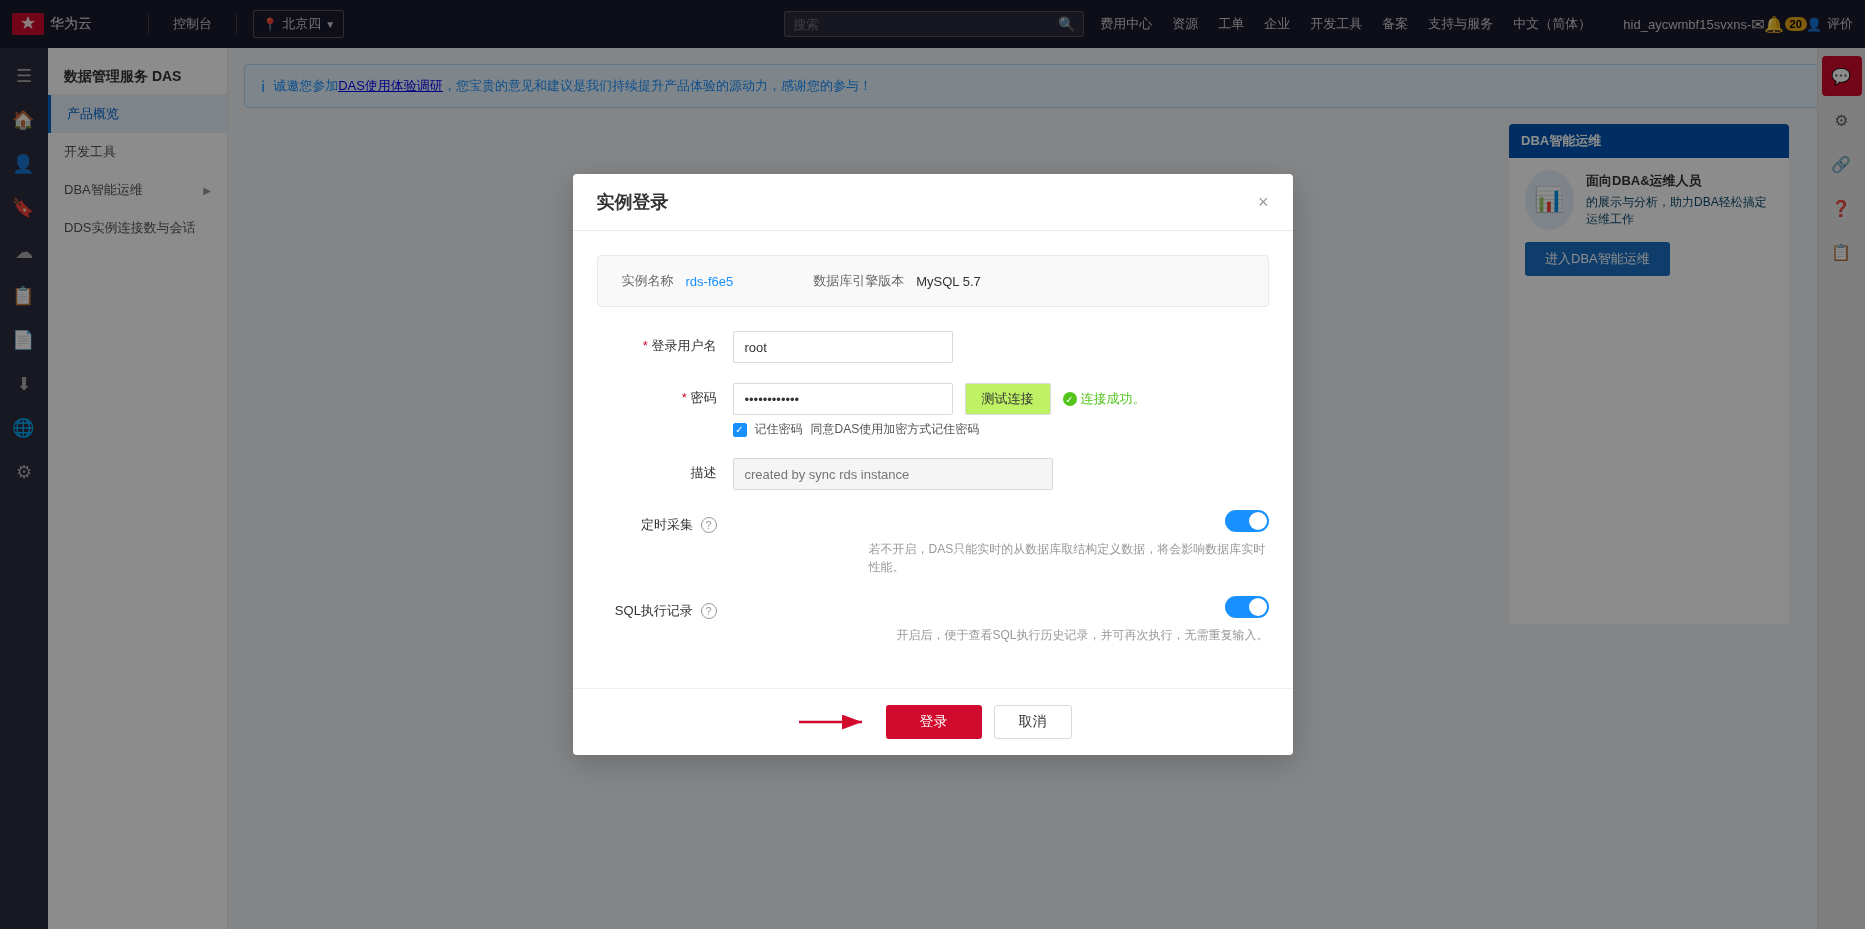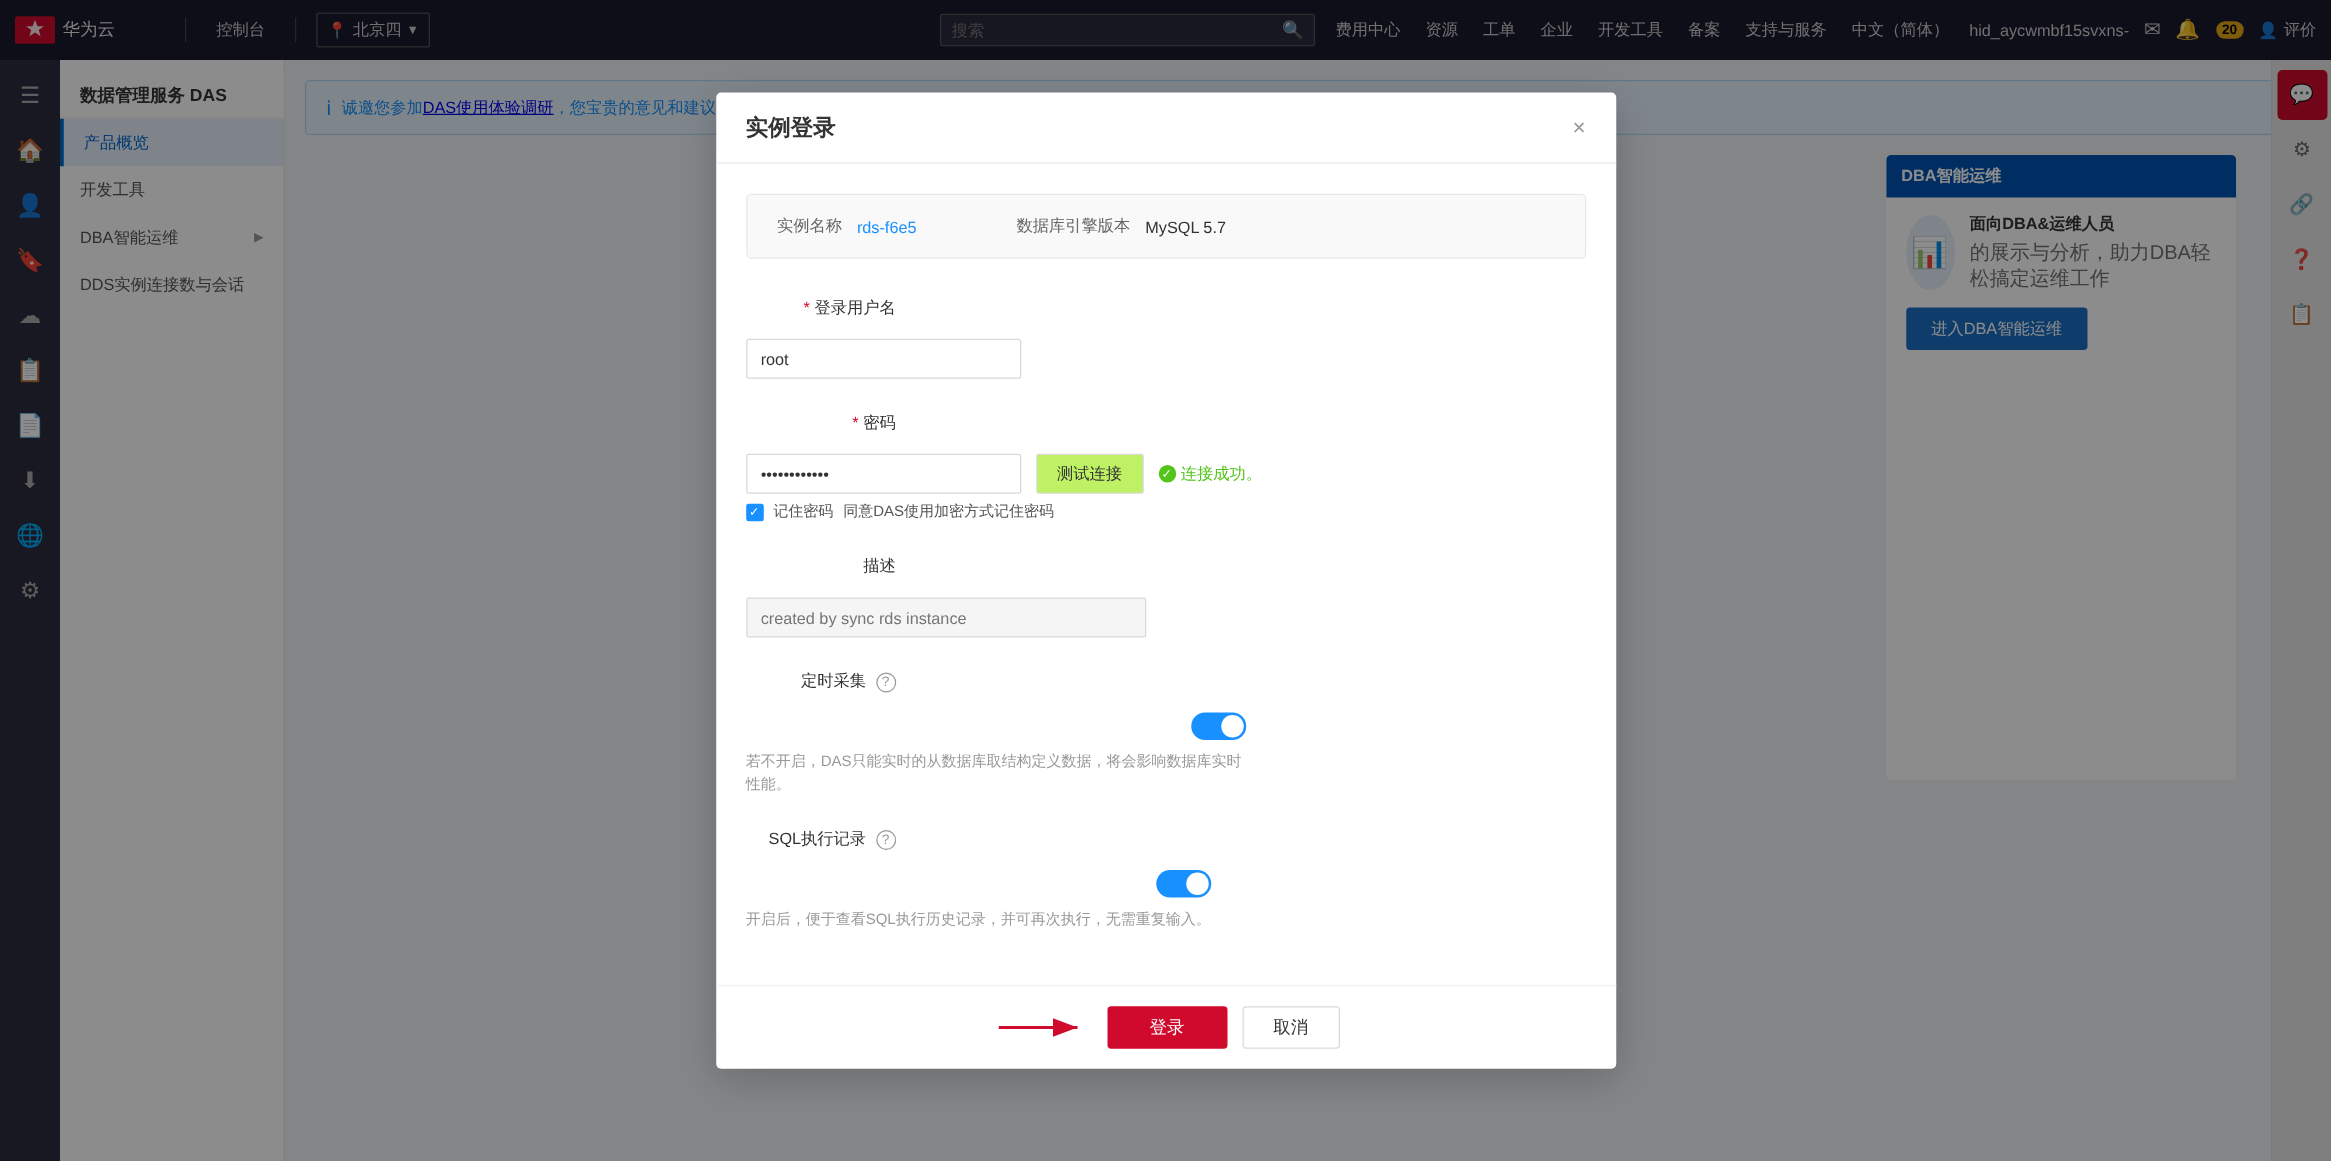--- a/index.html
+++ b/index.html
@@ -13,21 +13,21 @@
     .topbar-logo { display: flex; align-items: center; gap: 6px; color: #fff; font-size: 13px; min-width: 120px; }
     .topbar-logo .huawei-icon { width: 32px; height: 22px; background: #cf0a2c; display: flex; align-items: center; justify-content: center; color: white; font-size: 8px; font-weight: bold; border-radius: 2px; }
     .topbar-logo .cloud-text { color: #e5e5e5; font-size: 14px; }
     .topbar-divider { width: 1px; height: 20px; background: #444; }
     .topbar-controlpanel { color: #ccc; font-size: 13px; padding: 4px 8px; cursor: pointer; }
     .topbar-location { display: flex; align-items: center; gap: 4px; color: #ccc; font-size: 13px; padding: 4px 8px; border: 1px solid #555; border-radius: 2px; cursor: pointer; }
     .topbar-search { flex: 1; max-width: 300px; display: flex; align-items: center; background: #2a2a3e; border: 1px solid #555; border-radius: 2px; padding: 4px 8px; margin-left: auto; }
     .topbar-search input { background: transparent; border: none; color: #ccc; font-size: 13px; width: 100%; outline: none; }
     .topbar-nav { display: flex; gap: 20px; align-items: center; }
     .topbar-nav-item { color: #ccc; font-size: 13px; cursor: pointer; white-space: nowrap; }
-    .topbar-right { display: flex; align-items: center; gap: 12px; }
+    .topbar-right { display: flex; align-items: center; margin-left: 16px; }
     .topbar-right-item { color: #ccc; font-size: 13px; cursor: pointer; white-space: nowrap; }
     .topbar-badge { background: #e6a817; color: #000; font-size: 11px; border-radius: 8px; padding: 1px 5px; font-weight: bold; }
     .sidebar-icons {
       position: fixed; top: 48px; left: 0; width: 48px; bottom: 0;
       background: #2c2c3e; display: flex; flex-direction: column; align-items: center; padding-top: 8px; gap: 4px; z-index: 950;
     }
     .sidebar-icon-item {
       width: 40px; height: 40px; display: flex; align-items: center; justify-content: center;
       color: #aaa; font-size: 18px; cursor: pointer; border-radius: 4px;
     }
@@ -99,21 +99,21 @@
       background: #f9f9f9; border: 1px solid #e8e8e8; border-radius: 4px;
       padding: 16px 24px; margin-bottom: 24px; display: flex; align-items: center; gap: 80px;
     }
     .info-item { display: flex; align-items: center; gap: 12px; }
     .info-label { color: #666; font-size: 13px; }
     .info-value { color: #1890ff; font-size: 13px; }
     .info-value.normal { color: #333; }
 
     
     .form-row {
-      display: flex; align-items: flex-start; margin-bottom: 20px; gap: 16px; flex-direction: column;
+      display: flex; align-items: flex-start; margin-bottom: 20px; gap: 16px;
     }
     .form-label {
       width: 120px; text-align: right; padding-top: 6px; font-size: 13px; color: #333; flex-shrink: 0;
     }
     .form-label.required::before { content: '* '; color: #cf0a2c; }
     .form-field { flex: 1; }
     .form-input {
       width: 220px; height: 32px; border: 1px solid #d9d9d9; border-radius: 2px;
       padding: 4px 11px; font-size: 13px; color: #333; outline: none;
     }
@@ -251,21 +251,21 @@
     </div>
 
     <div style="width:280px; background:#fff; border-radius:4px; padding:16px; position:relative; overflow:hidden;">
       <div style="background:#0055b3; color:white; padding:8px 12px; margin:-16px -16px 12px; font-size:13px; font-weight:600;">
         <span>DBA智能运维</span>
       </div>
       <div style="display:flex; align-items:center; gap:12px; margin-bottom:12px;">
         <div style="width:60px; height:60px; background:#e8f0fe; border-radius:50%; display:flex; align-items:center; justify-content:center; font-size:24px;">📊</div>
         <div>
           <div style="font-size:13px; font-weight:700; color:#333;">面向DBA&amp;运维人员</div>
-          <div style="font-size:16px; color:#737373; margin-top:4px;">的展示与分析，助力DBA轻松搞定运维工作</div>
+          <div style="font-size:12px; color:#0c4a6e; margin-top:4px;">的展示与分析，助力DBA轻松搞定运维工作</div>
         </div>
       </div>
       <button class="dba-button">进入DBA智能运维</button>
     </div>
   </div>
 </div>
 
 <div class="right-panel">
   <div class="right-panel-item highlight">💬</div>
   <div class="right-panel-item">⚙</div>

